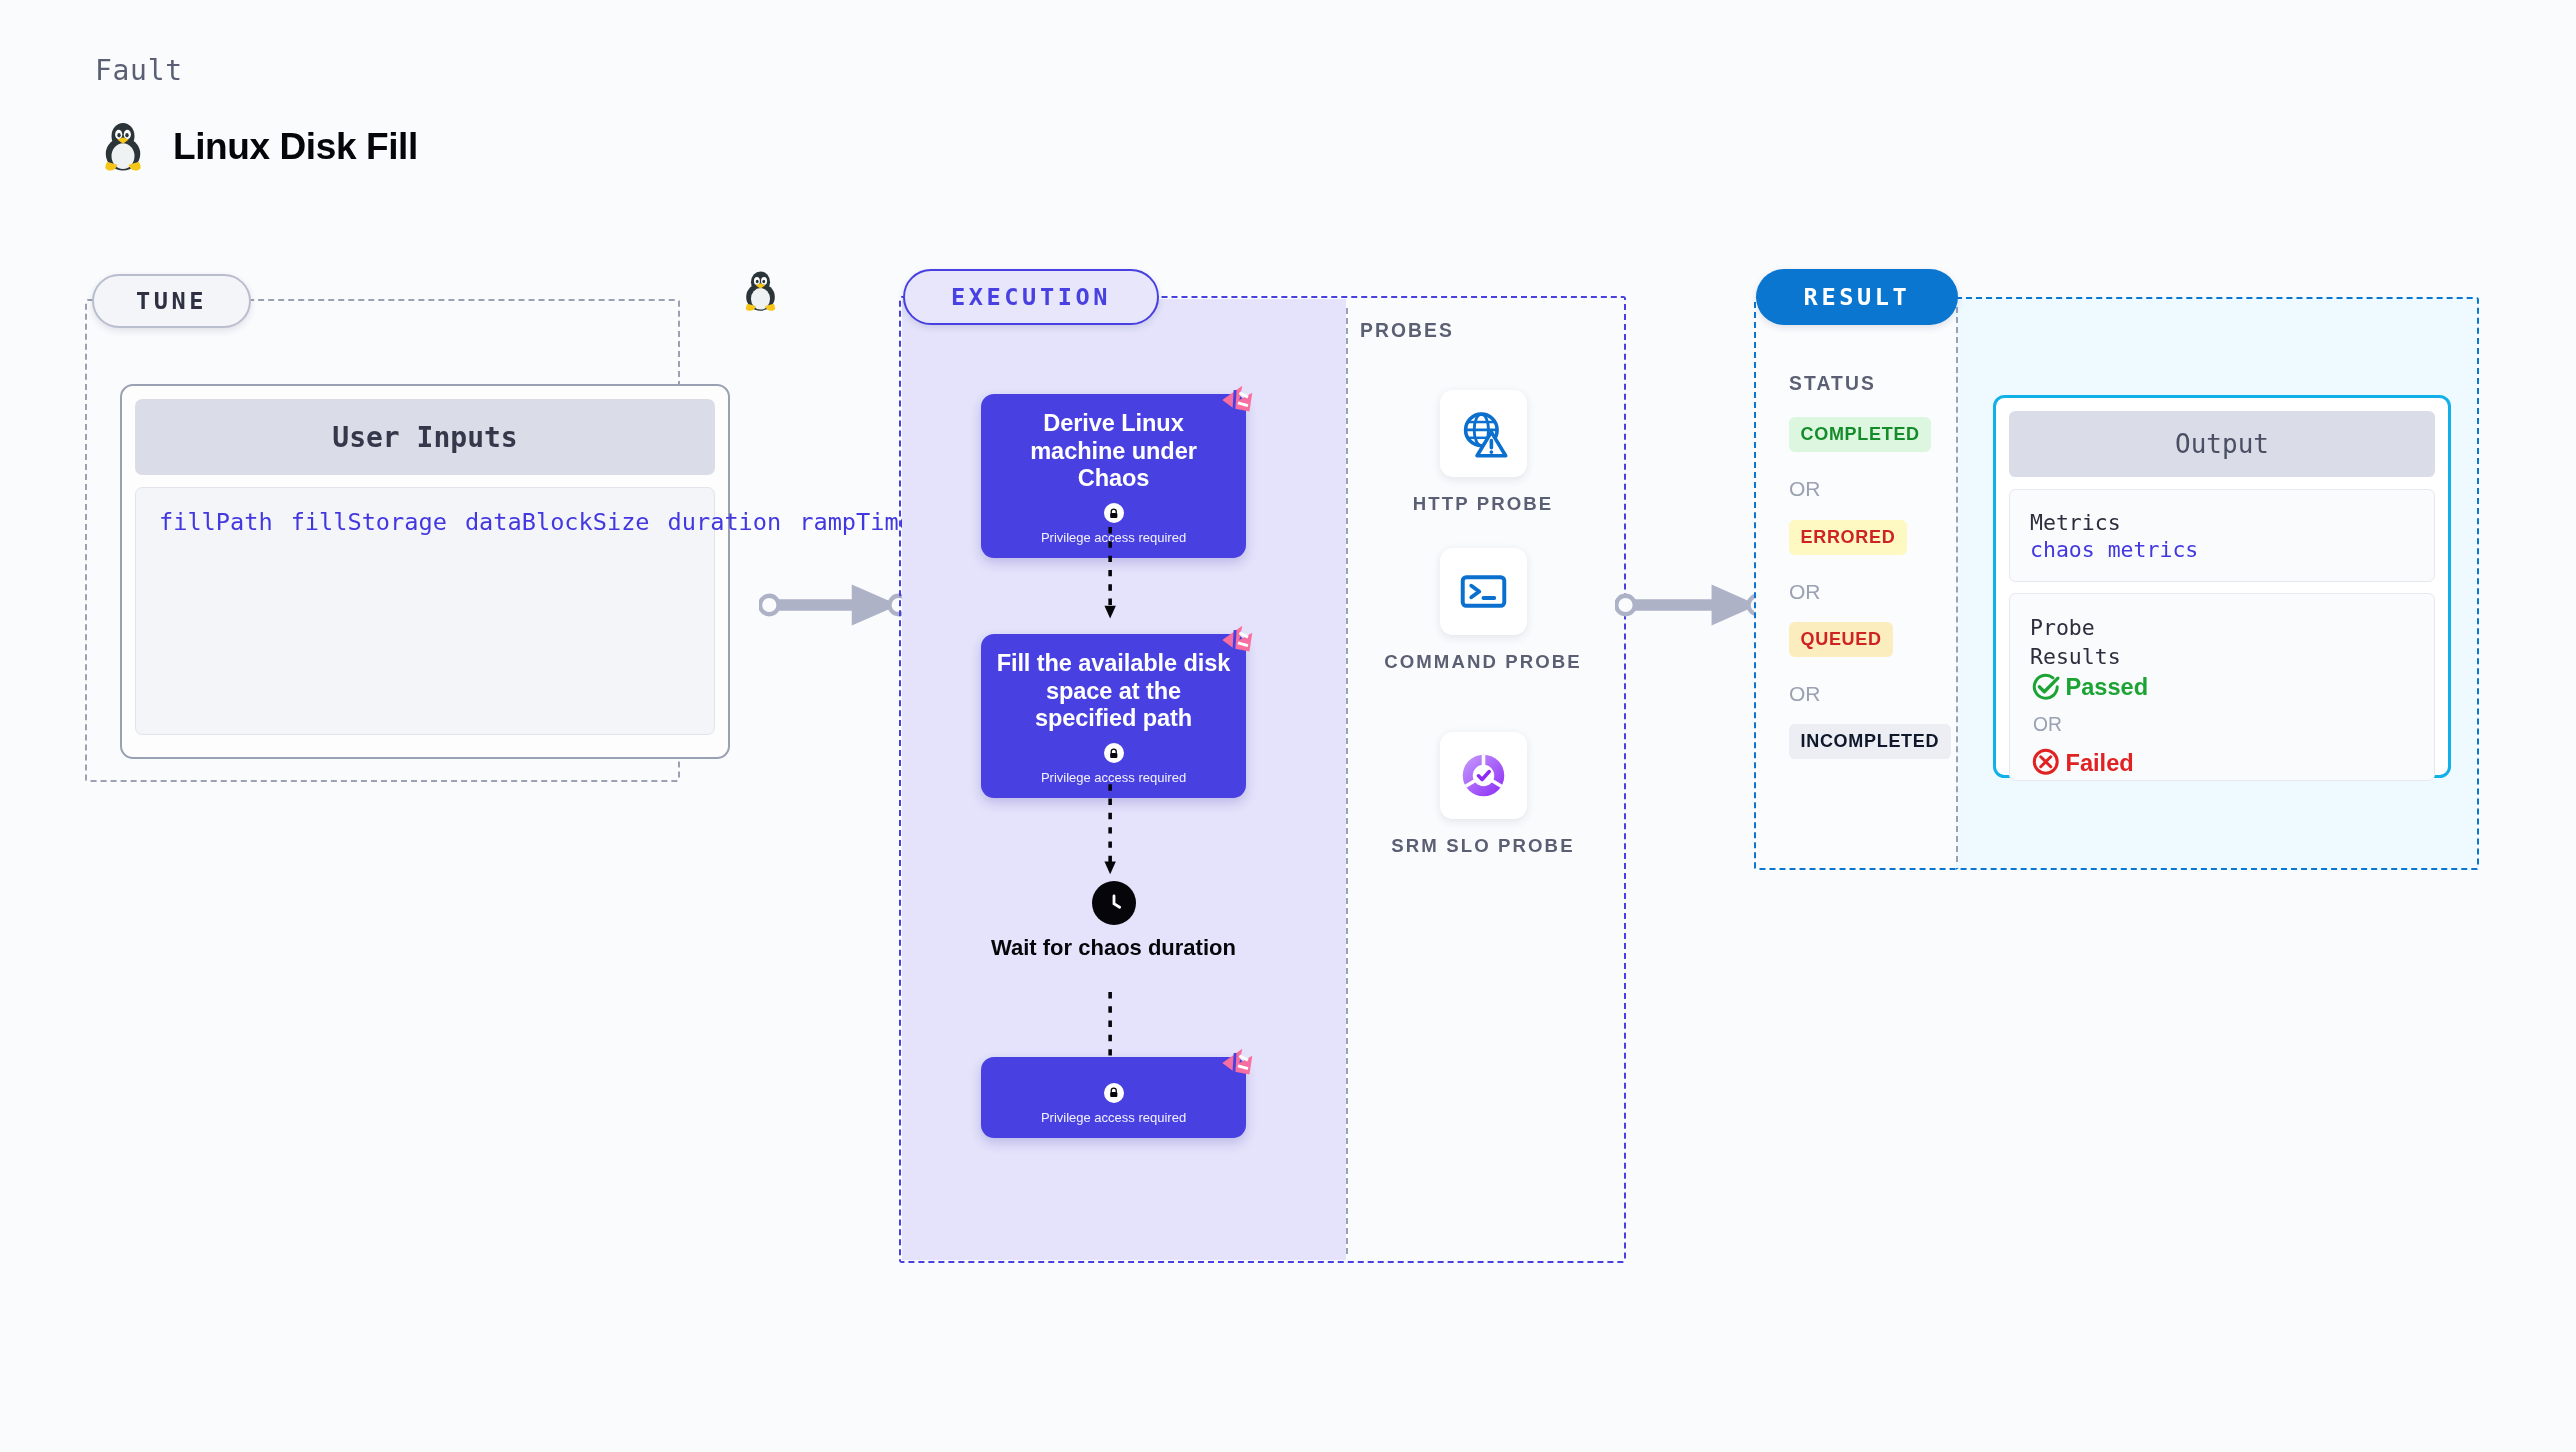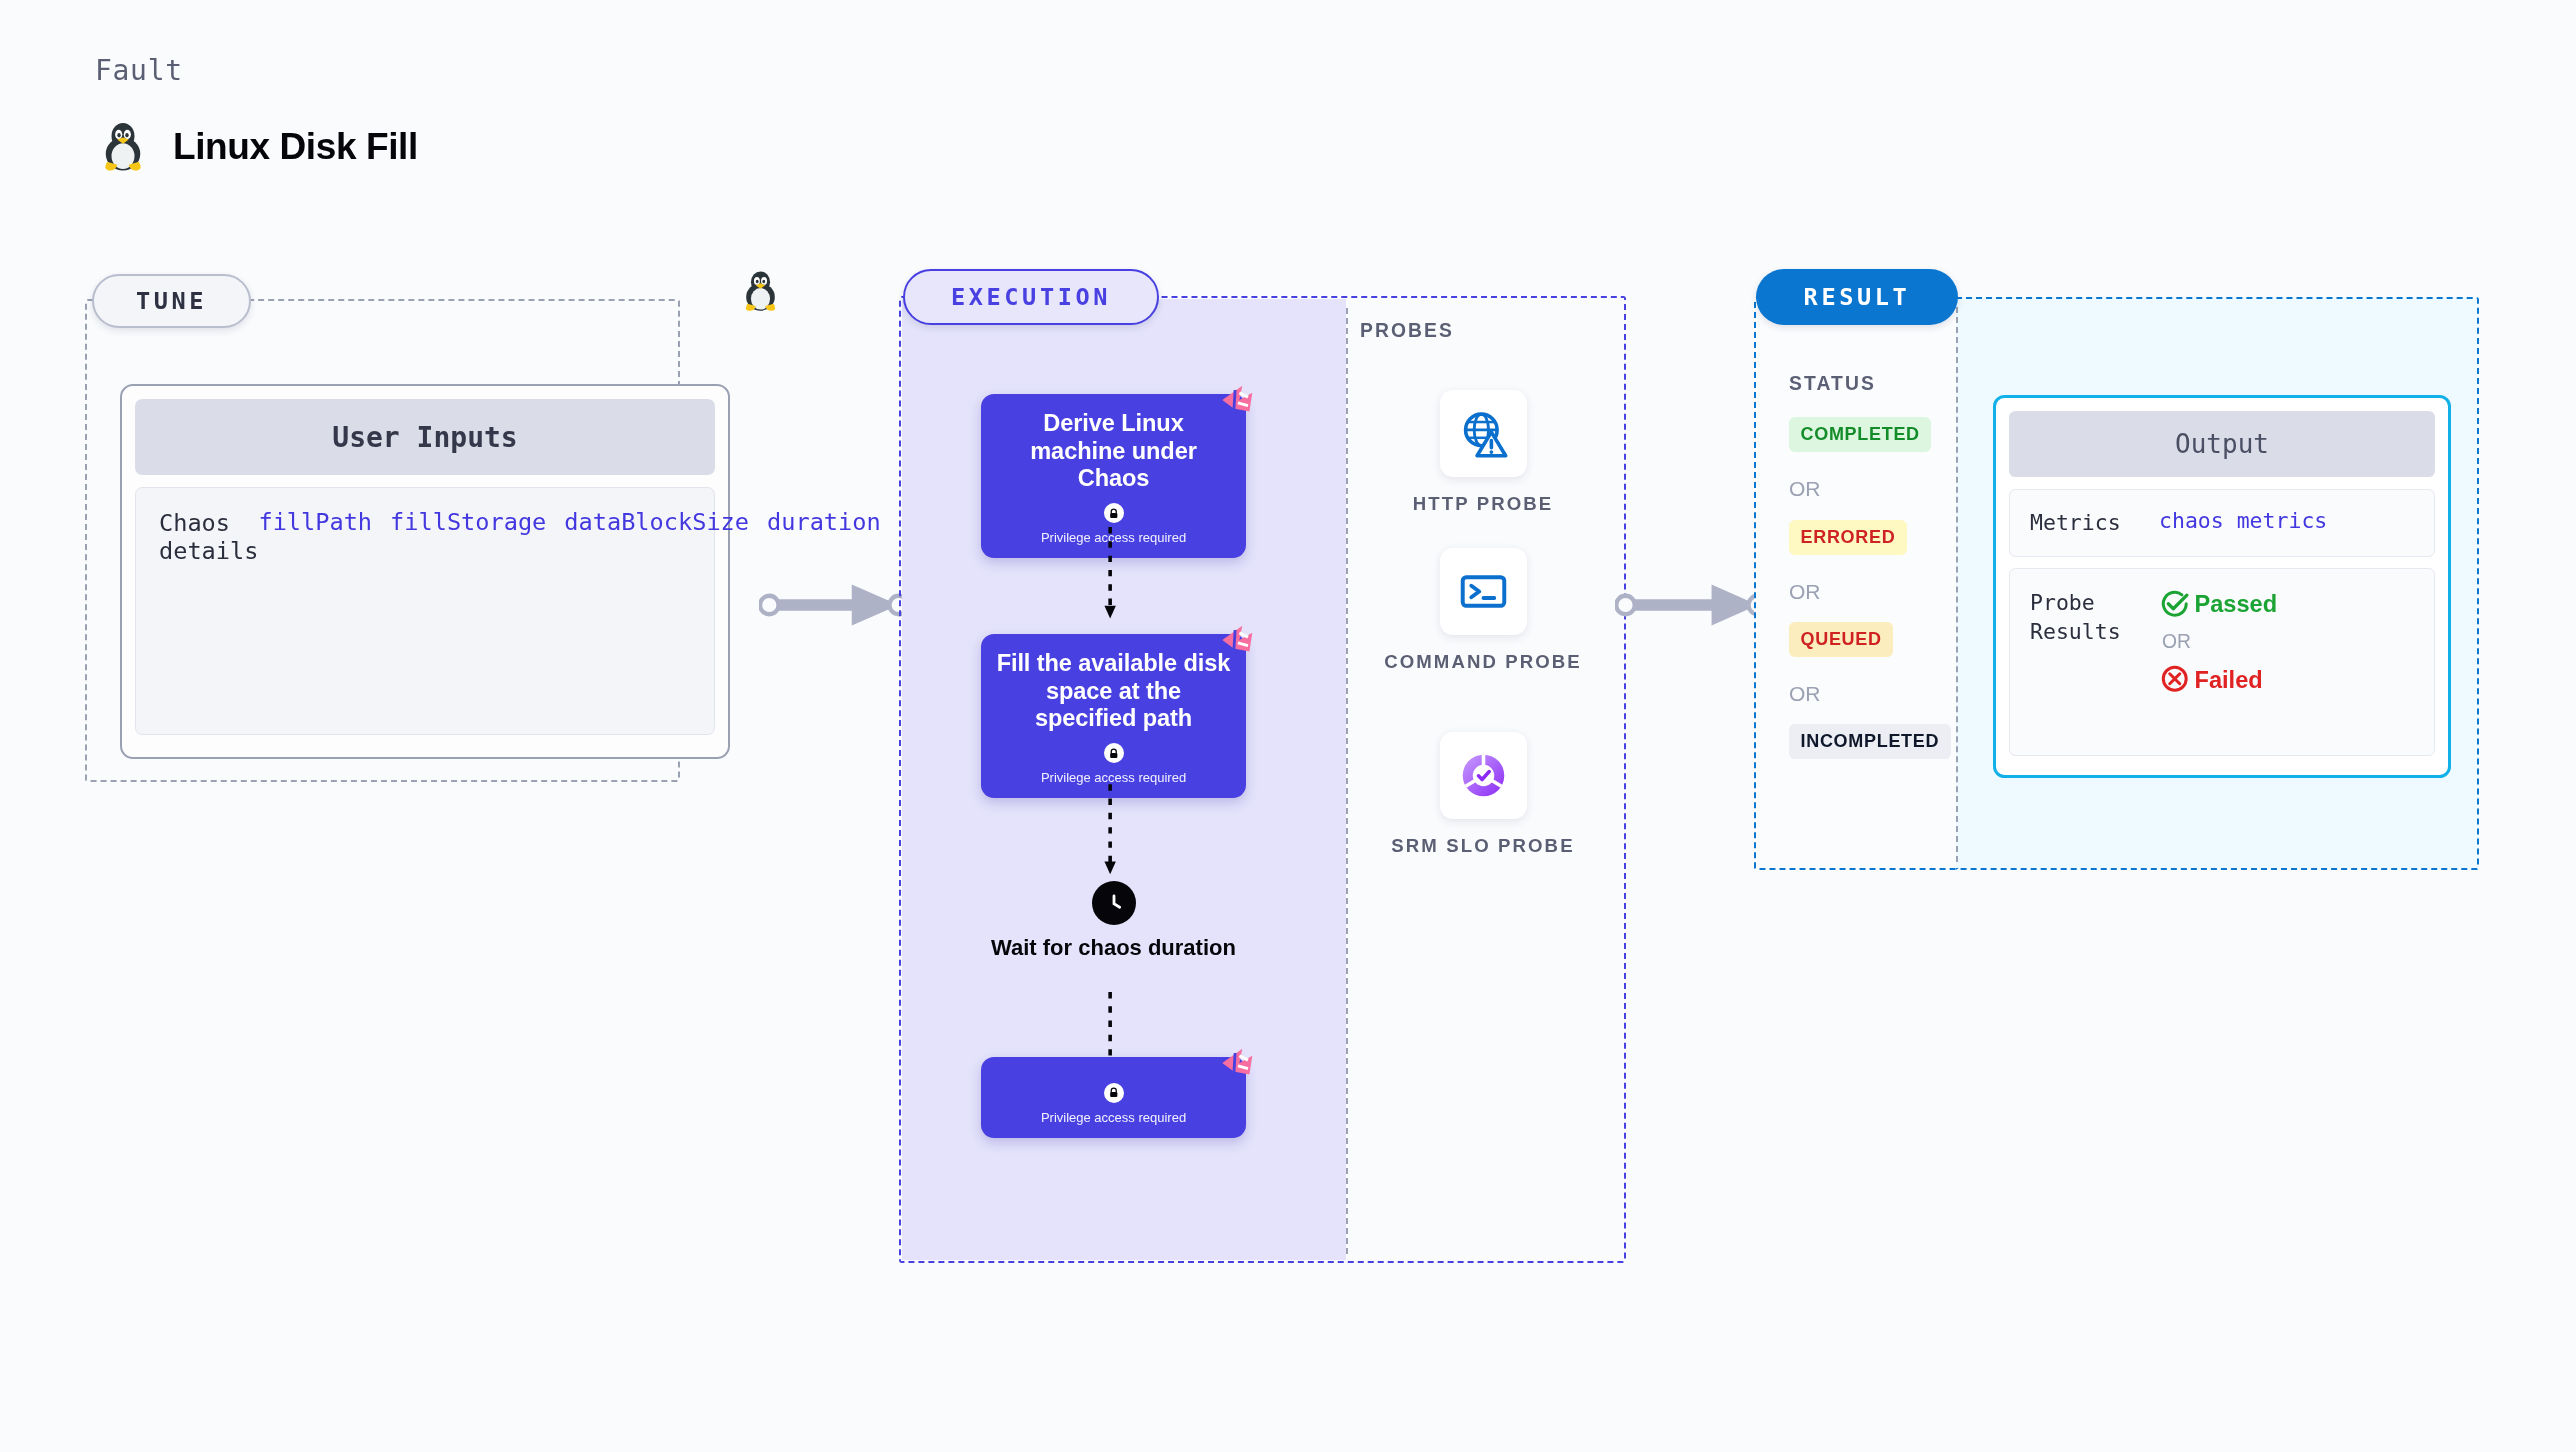--- a/index.html
+++ b/index.html
@@ -204,21 +204,21 @@
   }
   .out-header {
     height: 66px; background: #dadce8; border-radius: 6.4px;
     display: flex; align-items: center; justify-content: center;
     font-family: "DejaVu Sans Mono", monospace;
     font-size: 26px; font-weight: 400; color: #4a4f63;
   }
   .out-row {
     margin-top: 11.5px; background: #fafbfd;
     border: 1.4px solid #e6e8ef; border-radius: 6.4px;
-    display: flex; padding: 18.6px 0 18.6px 20px;
+    display: flex; padding: 18.6px 0 18.6px 20px; flex-direction: column;
   }
   .out-key {
     font-family: "DejaVu Sans Mono", monospace;
     font-size: 21.5px; color: #2b2f3d; width: 129px; line-height: 1.35;
   }
   .out-link {
     font-family: "DejaVu Sans Mono", monospace;
     font-size: 21.5px; color: #4338e0;
   }
   .pr-line { display: flex; align-items: center; gap: 4px; }
@@ -266,21 +266,20 @@
       <ellipse cx="37.5" cy="21" rx="2.4" ry="3" fill="#2a3439"></ellipse>
       <path d="M24 27 L32 24 L40 27 L32 33 Z" fill="#f5c518"></path>
       <path d="M10 58 Q4 68 12 70 Q22 71 24 62 Z" fill="#f5c518"></path>
       <path d="M54 58 Q60 68 52 70 Q42 71 40 62 Z" fill="#f5c518"></path>
     </svg>
   </div>
 
   <div class="card-outer">
     <div class="card-header">User Inputs</div>
     <div class="card-body">
-      <div class="kv-key">Chaos details</div>
       <div class="kv-vals">
         <div class="kv-val">fillPath</div>
         <div class="kv-val">fillStorage</div>
         <div class="kv-val">dataBlockSize</div>
         <div class="kv-val">duration</div>
         <div class="kv-val">rampTime</div>
       </div>
     </div>
   </div>
 

